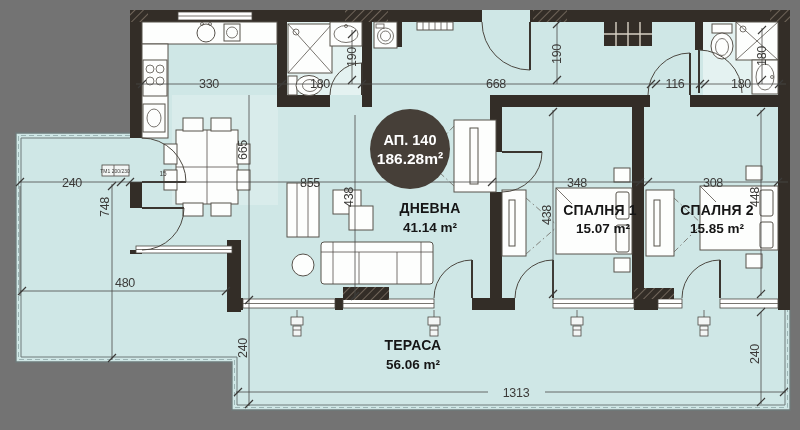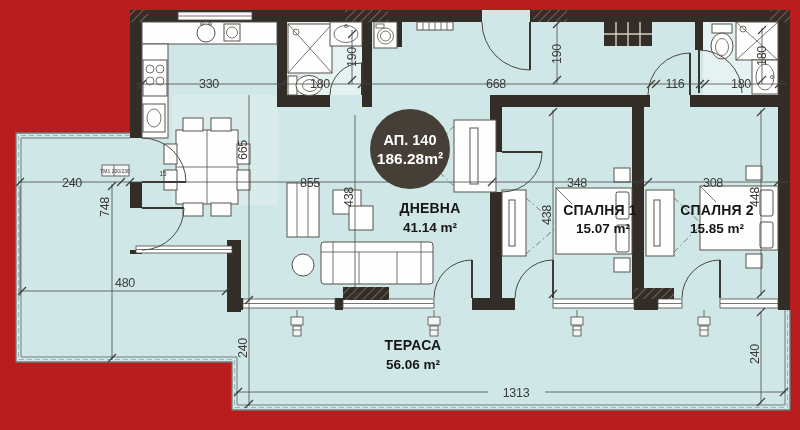--- a/index.html
+++ b/index.html
@@ -1,16 +1,16 @@
 <!DOCTYPE html>
 <html><head>
 <meta charset="utf-8">
 <style>
   html,body{margin:0;padding:0;background:#ffffff;}
-  .stage{position:relative;width:800px;height:430px;background:#b91c1c;overflow:hidden;}
+  .stage{position:relative;width:800px;height:430px;background:#737373;overflow:hidden;}
   svg{display:block;}
   svg text{font-family:"Liberation Sans","DejaVu Sans",sans-serif;}
   .dim{font-size:12.5px;fill:#3c3b39;text-anchor:middle;letter-spacing:-0.3px;}
   .room{font-size:14px;font-weight:bold;fill:#161616;text-anchor:middle;letter-spacing:0.2px;}
   .area{font-size:13.5px;font-weight:bold;fill:#161616;text-anchor:middle;}
   .badge-line{fill:#ffffff;font-weight:bold;text-anchor:middle;}
   .micro{font-size:5px;fill:#3c3b39;text-anchor:middle;}
   .micro2{font-size:6.5px;fill:#3c3b39;text-anchor:middle;}
   .wall{fill:#332d27;}
   .winfill{fill:#ffffff;stroke:#4c4841;stroke-width:0.8;}

